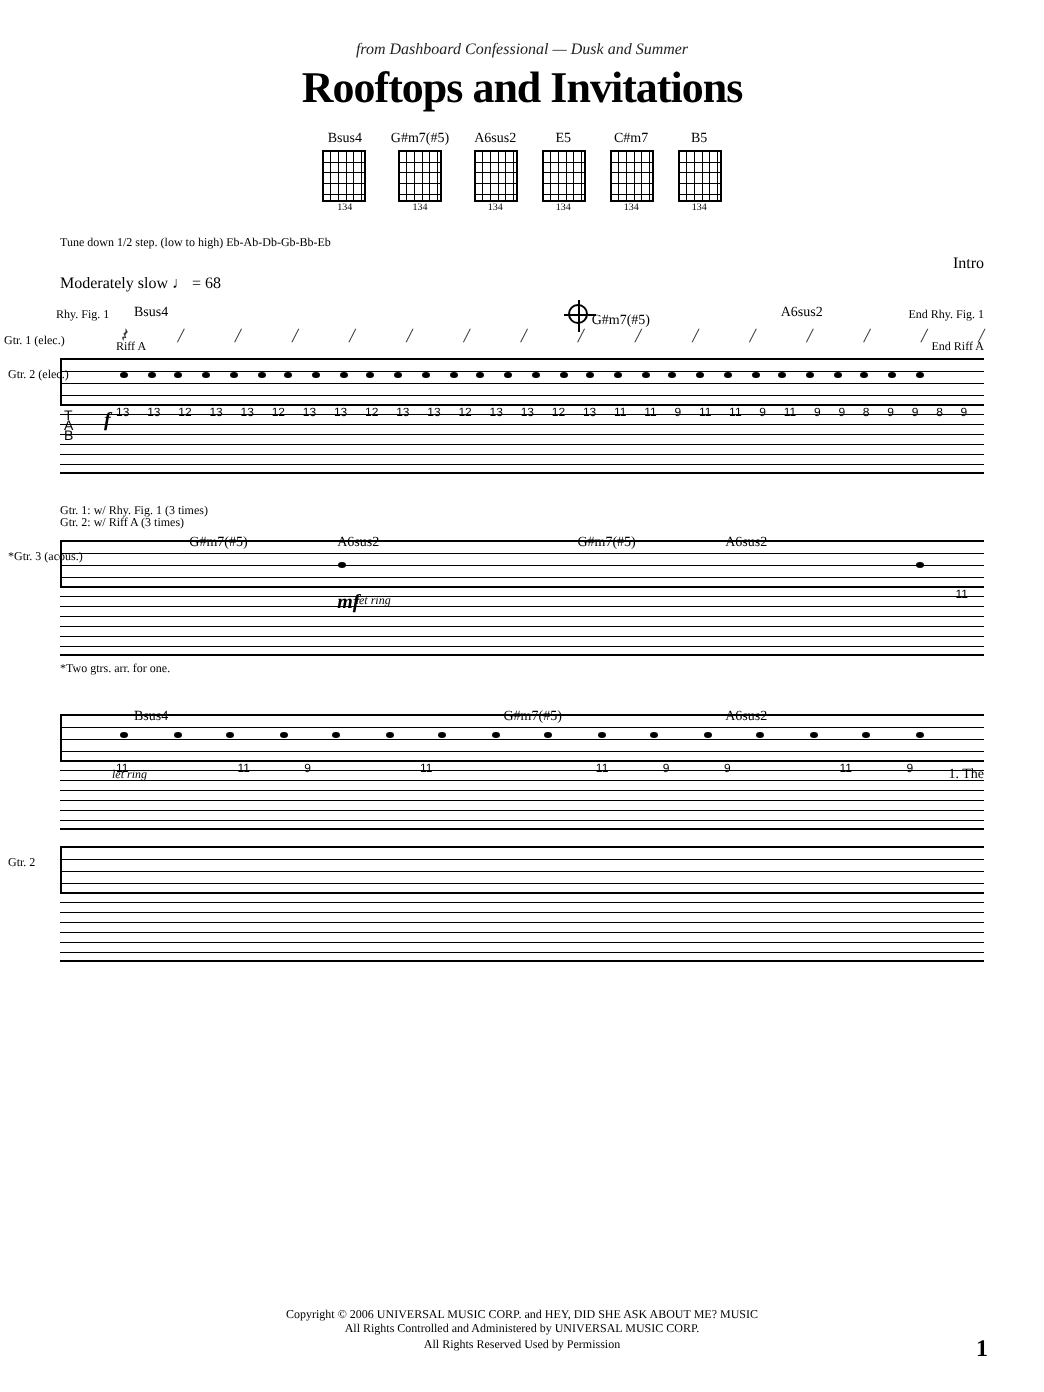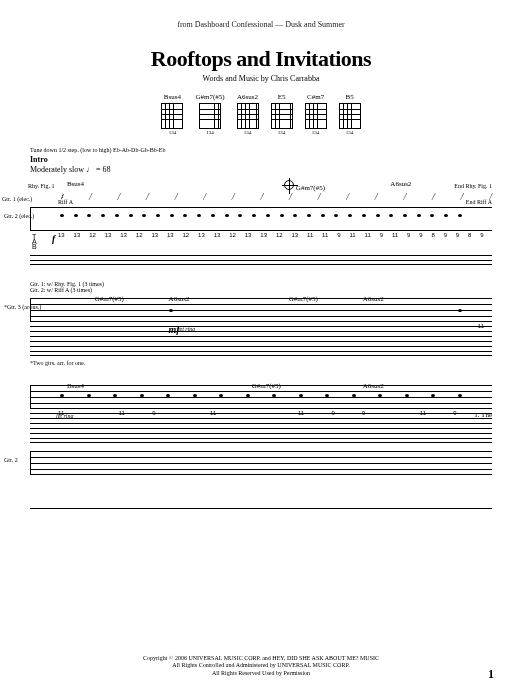--- a/index.html
+++ b/index.html
@@ -1,27 +1,27 @@
 <!DOCTYPE html>
 <html><head>
   <meta charset="utf-8">
   <style>
     * { margin: 0; padding: 0; box-sizing: border-box; }
     body { font-family: Georgia, 'Times New Roman', serif; background: #fff; width: 522px; height: 696px; position: relative; padding: 20px 30px; }
     .header { text-align: center; margin-bottom: 8px; }
-    .from-line { font-size: 8px; color: #222; margin-bottom: 17px; }
+    .from-line { font-size: 8px; font-style: italic; color: #222; margin-bottom: 2px; }
     .title { font-size: 22px; font-weight: bold; letter-spacing: -0.5px; margin-bottom: 2px; }
     .credit { font-size: 8px; margin-bottom: 10px; }
     .chord-diagrams { display: flex; justify-content: center; gap: 12px; margin-bottom: 12px; }
     .chord-diagram { text-align: center; }
     .chord-name { font-size: 7px; margin-bottom: 2px; }
     .chord-grid { width: 22px; height: 26px; border: 0.5px solid #000; position: relative; background: linear-gradient(to right, transparent 3px, #000 3px, #000 3.5px, transparent 3.5px, transparent 7px, #000 7px, #000 7.5px, transparent 7.5px, transparent 11px, #000 11px, #000 11.5px, transparent 11.5px, transparent 14.5px, #000 14.5px, #000 15px, transparent 15px, transparent 18.5px, #000 18.5px, #000 19px, transparent 19px), linear-gradient(to bottom, transparent 5px, #000 5px, #000 5.5px, transparent 5.5px, transparent 10px, #000 10px, #000 10.5px, transparent 10.5px, transparent 15.5px, #000 15.5px, #000 16px, transparent 16px, transparent 21px, #000 21px, #000 21.5px, transparent 21.5px); margin: 0 auto; }
     .chord-fret { font-size: 5px; margin-top: 1px; }
     .tuning-note { font-size: 6px; text-align: left; margin-bottom: 2px; }
-    .intro-label { font-size: 8px; font-weight: bold; text-align: left; margin-bottom: 1px; }
+    .intro-label { font-size: 8px; font-weight: normal; text-align: right; margin-bottom: 1px; }
     .tempo { font-size: 8px; text-align: left; margin-bottom: 6px; }
     .system { margin-bottom: 16px; position: relative; }
     .chord-row { display: flex; font-size: 7px; margin-bottom: 3px; padding-left: 30px; }
     .chord-label { position: absolute; }
     .staff-container { position: relative; margin-bottom: 4px; }
     .staff-label { position: absolute; left: -26px; top: 6px; font-size: 6px; }
     .staff { height: 24px; border-top: 0.5px solid #000; border-bottom: 0.5px solid #000; position: relative; margin-left: 0; background: linear-gradient(to bottom, transparent 5.5px, #000 5.5px, #000 6px, transparent 6px, transparent 11.5px, #000 11.5px, #000 12px, transparent 12px, transparent 17.5px, #000 17.5px, #000 18px, transparent 18px); }
     .staff::before { content: ""; position: absolute; left: 0; top: -1px; bottom: -1px; width: 1px; background: #000; }
     .rhythm-marks { height: 14px; position: relative; margin-bottom: 2px; padding-left: 30px; display: flex; justify-content: space-between; }
     .slash { font-size: 10px; font-style: italic; color: #333; }
@@ -42,21 +42,20 @@
     .coda-mark::before { left: 4px; top: -3px; width: 1px; height: 16px; }
     .coda-mark::after { top: 4px; left: -3px; height: 1px; width: 16px; }
     .lyric { font-size: 7px; position: absolute; }
   </style>
 </head>
 <body>
 
 <div class="header">
   <div class="from-line">from Dashboard Confessional — Dusk and Summer</div>
   <div class="title">Rooftops and Invitations</div>
-  <div class="credit">Words and Music by Chris Carrabba</div>
 </div>
 
 <div class="chord-diagrams">
   <div class="chord-diagram">
     <div class="chord-name">Bsus4</div>
     <div class="chord-grid"></div>
     <div class="chord-fret">134</div>
   </div>
   <div class="chord-diagram">
     <div class="chord-name">G#m7(#5)</div>

